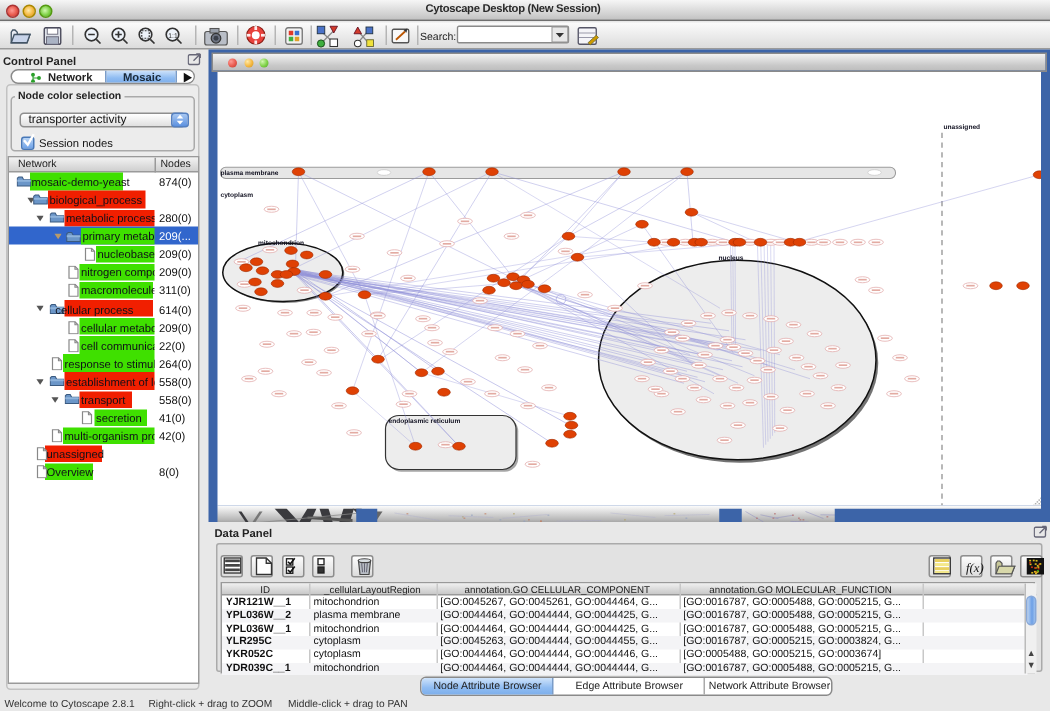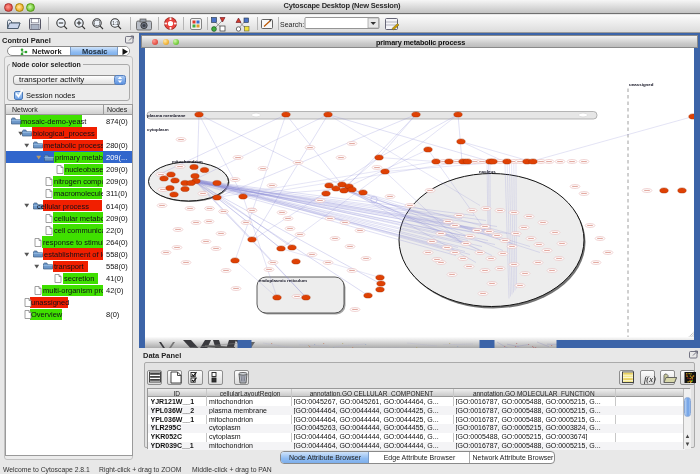--- a/index.html
+++ b/index.html
@@ -291,21 +291,20 @@
       <path d="M5 0.5 L5 2.5 L7 2.5" fill="none" stroke="#888" stroke-width="0.8"></path>
     </svg>
 <div class="abs" style="left:25px;top:205.4px;width:72px;overflow:hidden;white-space:nowrap;font-size:7.5px;color:#101018;">Overview</div>
 <div class="abs" style="left:100px;top:205.4px;font-size:7.5px;color:#111;">8(0)</div>
 </div>
 <div class="abs" style="left:139px;top:33px;width:561px;height:315px;background:#3c64a8;"></div>
 <div class="abs" style="left:141px;top:35px;width:557px;height:12.5px;background:linear-gradient(#f2f2f2,#c8c8c8 70%,#bdbdbd);border:1px solid #8a8a8a;">
 <div class="abs tl" style="left:10px;top:3px;width:6px;height:6px;background:radial-gradient(circle at 2px 2px,#ff9a93,#e8594d 55%,#b93a30);"></div>
 <div class="abs tl" style="left:20.5px;top:3px;width:6px;height:6px;background:radial-gradient(circle at 2px 2px,#ffe9a8,#f4b73e 55%,#c8922a);"></div>
 <div class="abs tl" style="left:31px;top:3px;width:6px;height:6px;background:radial-gradient(circle at 2px 2px,#d2f8b0,#7ed146 55%,#55a42a);"></div>
-<div class="abs" style="left:0;top:1.5px;width:557px;text-align:center;font-size:7.3px;font-weight:bold;letter-spacing:-0.15px;color:#111;">primary metabolic process</div>
 </div>
 <div class="abs" style="left:144.5px;top:47.5px;width:549.5px;height:289px;background:#fff;overflow:hidden;">
 <svg width="550" height="290" viewBox="0 0 550 290">
 <rect x="2" y="63.5" width="450" height="7.5" rx="3.5" fill="#e6e6e6" stroke="#9a9a9a" stroke-width="0.7"></rect>
 <ellipse cx="348" cy="194.0" rx="92.5" ry="66.5" fill="#000" opacity="0.55"></ellipse>
 <ellipse cx="346.5" cy="192.0" rx="92.5" ry="66.5" fill="#ededed" stroke="#111" stroke-width="1"></ellipse>
 <ellipse cx="44.5" cy="134.5" rx="40" ry="19.5" fill="#000" opacity="0.5"></ellipse>
 <ellipse cx="43.5" cy="133.5" rx="40" ry="19.5" fill="#ededed" stroke="#111" stroke-width="1"></ellipse>
 <rect x="113.5" y="230.5" width="87" height="36" rx="9" fill="#000" opacity="0.35"></rect>
 <rect x="112" y="229.0" width="87" height="36" rx="9" fill="#ededed" stroke="#333" stroke-width="0.8"></rect>

